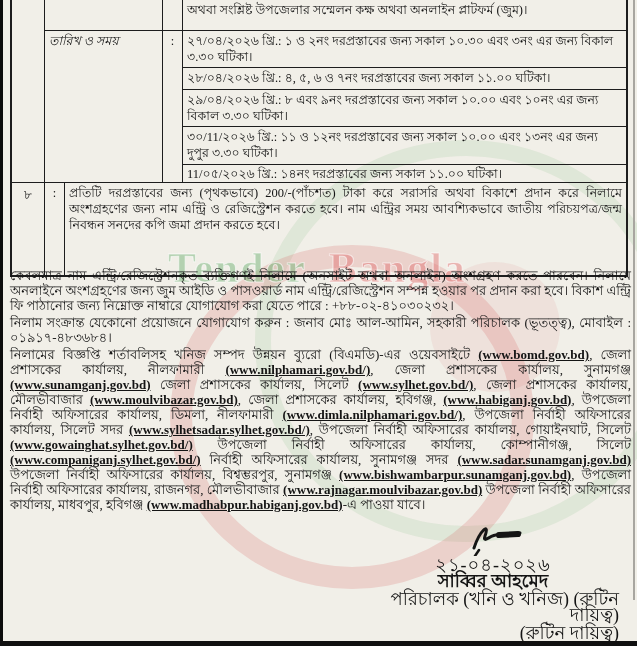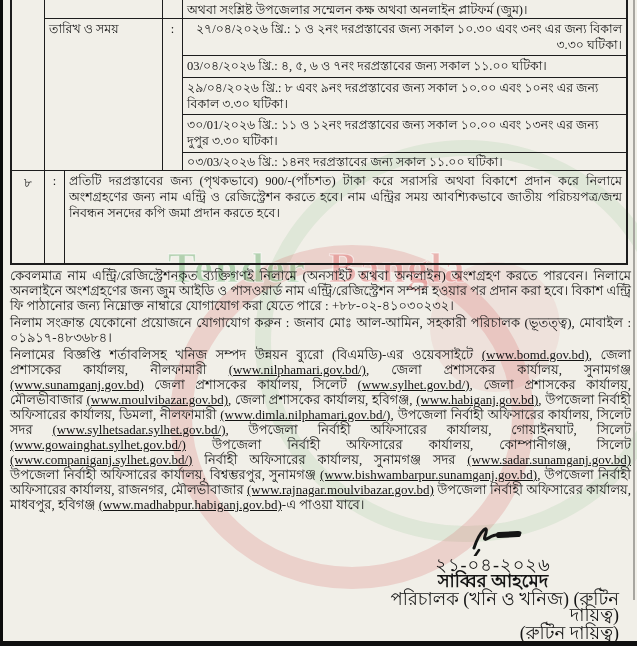--- a/index.html
+++ b/index.html
@@ -24,44 +24,44 @@
 
   
   .tbl {
     position:absolute; left:10px; top:0; width:618px; z-index:1;
     border-left:2px solid #1d1d1d; border-right:2px solid #1d1d1d; border-bottom:2px solid #1d1d1d;
     box-sizing:border-box; font-size:12.5px; line-height:16px;
   }
   .trow { display:flex; box-sizing:border-box; }
   .cell { box-sizing:border-box; padding:2px 4px; overflow:hidden; }
   .c1 { width:33px;  border-right:1.5px solid #1d1d1d; text-align:center; padding-top:4px; }
-  .c2 { width:118px; border-right:1.5px solid #1d1d1d; }
+  .c2 { width:118px; border-right:1.5px solid #1d1d1d;font-style:italic; }
   .c3 { width:20px;  border-right:1.5px solid #1d1d1d; text-align:center; }
   .c4 { flex:1; }
   .bb { border-bottom:1.5px solid #1d1d1d; }
-  .r-cont { height:19px; }
+  .r-cont { height:31px; }
   .r-date { height:152px; }
   .r-fee  { height:92px; }
   .subwrap { display:flex; flex-direction:column; height:100%; }
   .sub { box-sizing:border-box; padding:2px 4px; }
-  .sub-2a { height:37px; border-bottom:1.5px solid #1d1d1d;text-align:right; }
+  .sub-2a { height:37px; border-bottom:1.5px solid #1d1d1d; }
   .sub-2b { height:22px; border-bottom:1.5px solid #1d1d1d; }
   .sub-2c { height:38px; border-bottom:1.5px solid #1d1d1d; }
   .sub-2d { height:38px; border-bottom:1.5px solid #1d1d1d; }
   .sub-2e { height:17px; padding-top:1px; }
   .c4.nopad { padding:0; }
   .fee-text { text-align:justify; }
 
   
   .bodytext {
     position:absolute; left:10px; top:268px; width:621px; z-index:1;
     font-size:13px; line-height:15px; text-align:justify;
   }
   .bodytext p { margin:0 0 2px 0; }
-  .doc-link { font-weight:normal; text-decoration:underline;margin-top:46px; }
+  .doc-link { font-weight:bold; text-decoration:underline;margin-top:46px; }
 
   
   .sig { position:absolute; left:367px; top:520px; width:252px; z-index:1; text-align:center; font-size:18px; line-height:16px; }
   .sig-scribble { display:block; margin:0 auto; }
   .sig-date { letter-spacing:1px; margin-top:1px; }
   .sig-name { font-weight:bold; margin-top:0; }
   .sig-title { margin-top:2px;text-align:right; }
   .sig-phone { margin-top:16px; }
 </style>
 </head>
@@ -83,32 +83,32 @@
       <div class="cell c4 bb">অথবা সংশ্লিষ্ট উপজেলার সম্মেলন কক্ষ অথবা অনলাইন প্লাটফর্ম (জুম)।</div>
     </div>
 
     <div class="trow r-date">
       <div class="cell c1 bb"></div>
       <div class="cell c2 bb">তারিখ ও সময়</div>
       <div class="cell c3 bb">:</div>
       <div class="cell c4 bb nopad">
         <div class="subwrap">
           <div class="sub sub-2a">২৭/০৪/২০২৬ খ্রি.: ১ ও ২নং দরপ্রস্তাবের জন্য সকাল ১০.৩০ এবং ৩নং এর জন্য বিকাল ৩.৩০ ঘটিকা।</div>
-          <div class="sub sub-2b">03/০৪/২০২৬ খ্রি.: ৪, ৫, ৬ ও ৭নং দরপ্রস্তাবের জন্য সকাল ১১.০০ ঘটিকা।</div>
+          <div class="sub sub-2b">২৮/০৪/২০২৬ খ্রি.: ৪, ৫, ৬ ও ৭নং দরপ্রস্তাবের জন্য সকাল ১১.০০ ঘটিকা।</div>
           <div class="sub sub-2c">২৯/০৪/২০২৬ খ্রি.: ৮ এবং ৯নং দরপ্রস্তাবের জন্য সকাল ১০.০০ এবং ১০নং এর জন্য বিকাল ৩.৩০ ঘটিকা।</div>
-          <div class="sub sub-2d">৩০/01/২০২৬ খ্রি.: ১১ ও ১২নং দরপ্রস্তাবের জন্য সকাল ১০.০০ এবং ১৩নং এর জন্য দুপুর ৩.৩০ ঘটিকা।</div>
-          <div class="sub sub-2e">০৩/03/২০২৬ খ্রি.: ১৪নং দরপ্রস্তাবের জন্য সকাল ১১.০০ ঘটিকা।</div>
+          <div class="sub sub-2d">৩০/11/২০২৬ খ্রি.: ১১ ও ১২নং দরপ্রস্তাবের জন্য সকাল ১০.০০ এবং ১৩নং এর জন্য দুপুর ৩.৩০ ঘটিকা।</div>
+          <div class="sub sub-2e">11/০৫/২০২৬ খ্রি.: ১৪নং দরপ্রস্তাবের জন্য সকাল ১১.০০ ঘটিকা।</div>
         </div>
       </div>
     </div>
 
     <div class="trow r-fee">
       <div class="cell c1">৮</div>
       <div class="cell c3">:</div>
-      <div class="cell c4 fee-text">প্রতিটি দরপ্রস্তাবের জন্য (পৃথকভাবে) 900/-(পাঁচশত) টাকা করে সরাসরি অথবা বিকাশে প্রদান করে নিলামে অংশগ্রহণের জন্য নাম এন্ট্রি ও রেজিস্ট্রেশন করতে হবে। নাম এন্ট্রির সময় আবশ্যিকভাবে জাতীয় পরিচয়পত্র/জন্ম নিবন্ধন সনদের কপি জমা প্রদান করতে হবে।</div>
+      <div class="cell c4 fee-text">প্রতিটি দরপ্রস্তাবের জন্য (পৃথকভাবে) 200/-(পাঁচশত) টাকা করে সরাসরি অথবা বিকাশে প্রদান করে নিলামে অংশগ্রহণের জন্য নাম এন্ট্রি ও রেজিস্ট্রেশন করতে হবে। নাম এন্ট্রির সময় আবশ্যিকভাবে জাতীয় পরিচয়পত্র/জন্ম নিবন্ধন সনদের কপি জমা প্রদান করতে হবে।</div>
     </div>
   </div>
 
   <div class="bodytext">
     <p>কেবলমাত্র নাম এন্ট্রি/রেজিস্ট্রেশনকৃত ব্যক্তিগণই নিলামে (অনসাইট অথবা অনলাইন) অংশগ্রহণ করতে পারবেন। নিলামে অনলাইনে অংশগ্রহণের জন্য জুম আইডি ও পাসওয়ার্ড নাম এন্ট্রি/রেজিস্ট্রেশন সম্পন্ন হওয়ার পর প্রদান করা হবে। বিকাশ এন্ট্রি ফি পাঠানোর জন্য নিম্নোক্ত নাম্বারে যোগাযোগ করা যেতে পারে : +৮৮-০২-৪১০৩০২৩২।</p>
     <p>নিলাম সংক্রান্ত যেকোনো প্রয়োজনে যোগাযোগ করুন : জনাব মোঃ আল-আমিন, সহকারী পরিচালক (ভূতত্ত্ব), মোবাইল : ০১৯১৭-৪৮৩৬৮৪।</p>
     <p><span class="doc-text">নিলামের বিজ্ঞপ্তি শর্তাবলিসহ খনিজ সম্পদ উন্নয়ন ব্যুরো (বিএমডি)-এর ওয়েবসাইটে </span><span class="doc-link">(www.bomd.gov.bd)</span><span class="doc-text">, জেলা প্রশাসকের কার্যালয়, নীলফামারী </span><span class="doc-link">(www.nilphamari.gov.bd/)</span><span class="doc-text">, জেলা প্রশাসকের কার্যালয়, সুনামগঞ্জ </span><span class="doc-link">(www.sunamganj.gov.bd)</span><span class="doc-text"> জেলা প্রশাসকের কার্যালয়, সিলেট </span><span class="doc-link">(www.sylhet.gov.bd/)</span><span class="doc-text">, জেলা প্রশাসকের কার্যালয়, মৌলভীবাজার </span><span class="doc-link">(www.moulvibazar.gov.bd)</span><span class="doc-text">, জেলা প্রশাসকের কার্যালয়, হবিগঞ্জ, </span><span class="doc-link">(www.habiganj.gov.bd)</span><span class="doc-text">, উপজেলা নির্বাহী অফিসারের কার্যালয়, ডিমলা, নীলফামারী </span><span class="doc-link">(www.dimla.nilphamari.gov.bd/)</span><span class="doc-text">, উপজেলা নির্বাহী অফিসারের কার্যালয়, সিলেট সদর </span><span class="doc-link">(www.sylhetsadar.sylhet.gov.bd/)</span><span class="doc-text">, উপজেলা নির্বাহী অফিসারের কার্যালয়, গোয়াইনঘাট, সিলেট </span><span class="doc-link">(www.gowainghat.sylhet.gov.bd/)</span><span class="doc-text"> উপজেলা নির্বাহী অফিসারের কার্যালয়, কোম্পানীগঞ্জ, সিলেট </span><span class="doc-link">(www.companiganj.sylhet.gov.bd/)</span><span class="doc-text"> নির্বাহী অফিসারের কার্যালয়, সুনামগঞ্জ সদর </span><span class="doc-link">(www.sadar.sunamganj.gov.bd)</span><span class="doc-text"> উপজেলা নির্বাহী অফিসারের কার্যালয়, বিশ্বম্ভরপুর, সুনামগঞ্জ </span><span class="doc-link">(www.bishwambarpur.sunamganj.gov.bd)</span><span class="doc-text">, উপজেলা নির্বাহী অফিসারের কার্যালয়, রাজনগর, মৌলভীবাজার </span><span class="doc-link">(www.rajnagar.moulvibazar.gov.bd)</span><span class="doc-text"> উপজেলা নির্বাহী অফিসারের কার্যালয়, মাধবপুর, হবিগঞ্জ </span><span class="doc-link">(www.madhabpur.habiganj.gov.bd)</span><span class="doc-text">-এ পাওয়া যাবে।</span></p>
   </div>
 
   <div class="sig">

